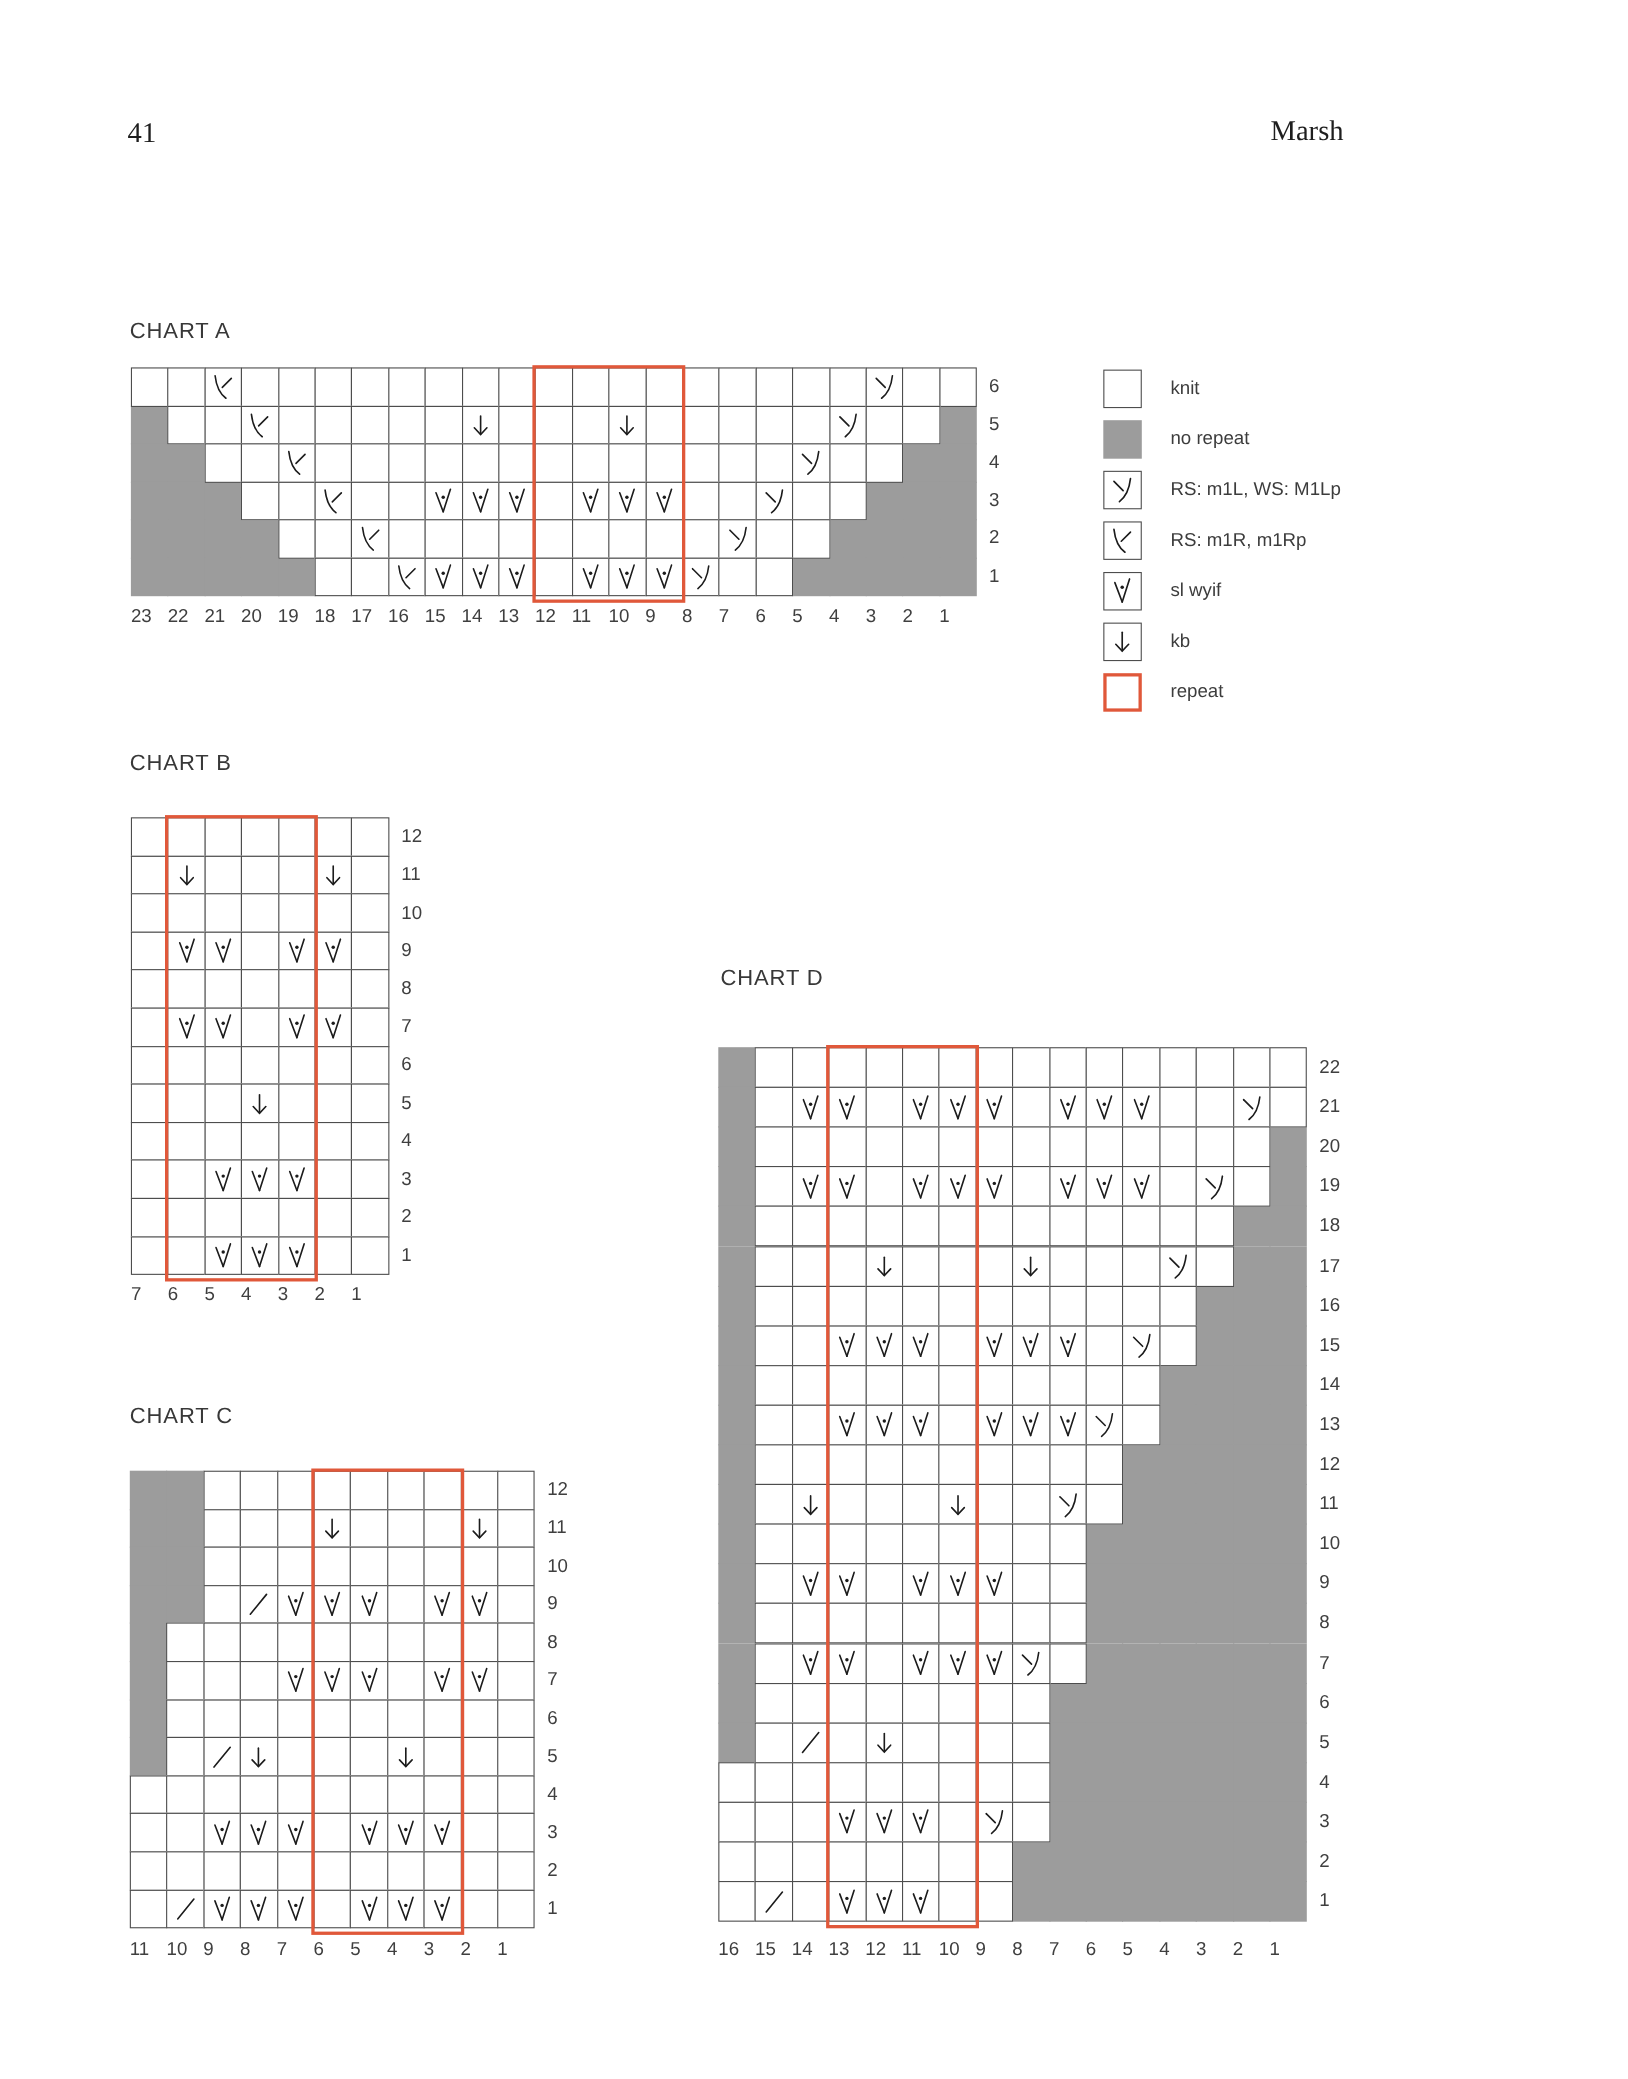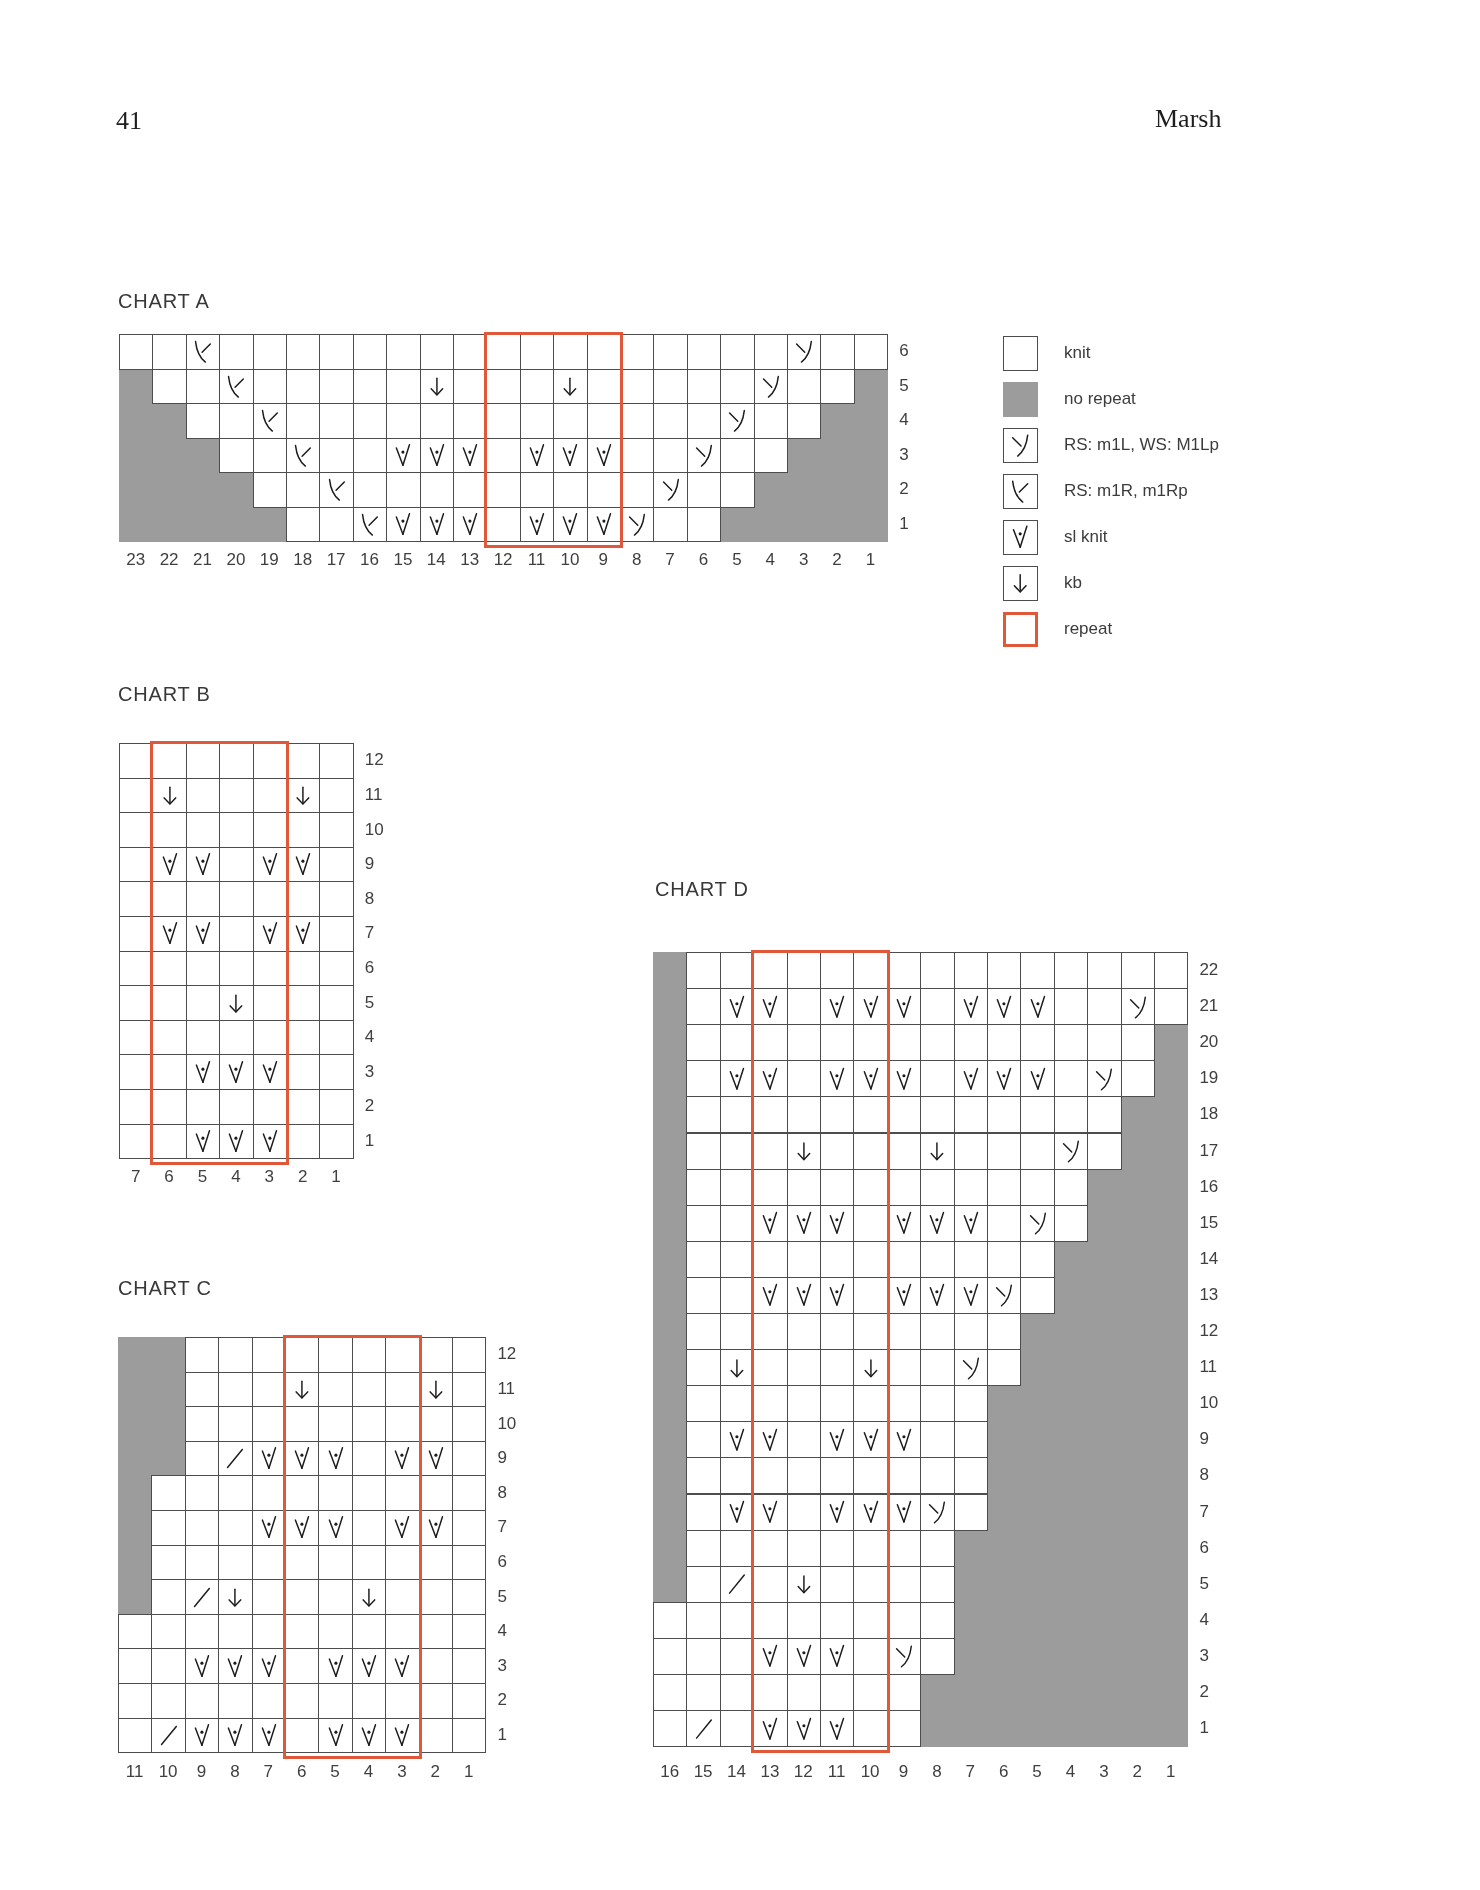--- a/index.html
+++ b/index.html
@@ -11,21 +11,21 @@
   .chart-title{position:absolute;font-size:20px;letter-spacing:0.8px;color:#383838;}
   .grid{position:absolute;}
   .cell{position:absolute;box-sizing:border-box;}
   .cell.knit{background:#ffffff;border:1px solid #4d4d4d;z-index:2;}
   .cell.nost{background:#9c9c9c;z-index:1;}
   .cell svg{position:absolute;left:7%;top:7%;width:86%;height:86%;}
   .sym path{stroke:#1c1c1c;stroke-width:1.8;fill:none;stroke-linecap:round;}
   .sym circle{fill:#1c1c1c;stroke:none;}
   .rptbox{position:absolute;box-sizing:border-box;border:3.5px solid #e0583a;z-index:6;}
   .lbl{position:absolute;font-size:17px;color:#3f3f3f;z-index:7;}
-  .collbl{text-align:center;}
+  .collbl{text-align:left;}
   .rowlbl{width:34px;text-align:left;}
   .legend-item{position:absolute;left:1003px;height:36px;display:flex;align-items:center;}
   .lg-box{width:35px;height:35px;box-sizing:border-box;position:relative;flex:0 0 35px;}
   .lg-knit,.lg-sym{background:#fff;border:1px solid #4d4d4d;}
   .lg-nost{background:#9c9c9c;}
   .lg-rpt{background:#fff;border:3.5px solid #e0583a;}
   .lg-box svg{position:absolute;left:7%;top:7%;width:86%;height:86%;}
   .lg-label{margin-left:26px;font-size:17px;color:#3c3c3c;white-space:nowrap;}
 </style>
 </head>
@@ -1524,21 +1524,21 @@
     <span class="lg-label">RS: m1R, m1Rp</span>
   </div>
   <div class="legend-item" style="top:519px">
     <span class="lg-box lg-sym">
         <svg class="sym" viewBox="0 0 34 34">
           <path d="M9 8 L17 29"></path>
           <path d="M25 4 L17 29"></path>
           <circle cx="17" cy="13" r="1.9"></circle>
         </svg>
       </span>
-    <span class="lg-label">sl knit</span>
+    <span class="lg-label">sl wyif</span>
   </div>
   <div class="legend-item" style="top:565px">
     <span class="lg-box lg-sym">
         <svg class="sym" viewBox="0 0 34 34">
           <path d="M17 7 L17 27"></path>
           <path d="M10 20 L17 27.5 L24 20"></path>
         </svg>
       </span>
     <span class="lg-label">kb</span>
   </div>

